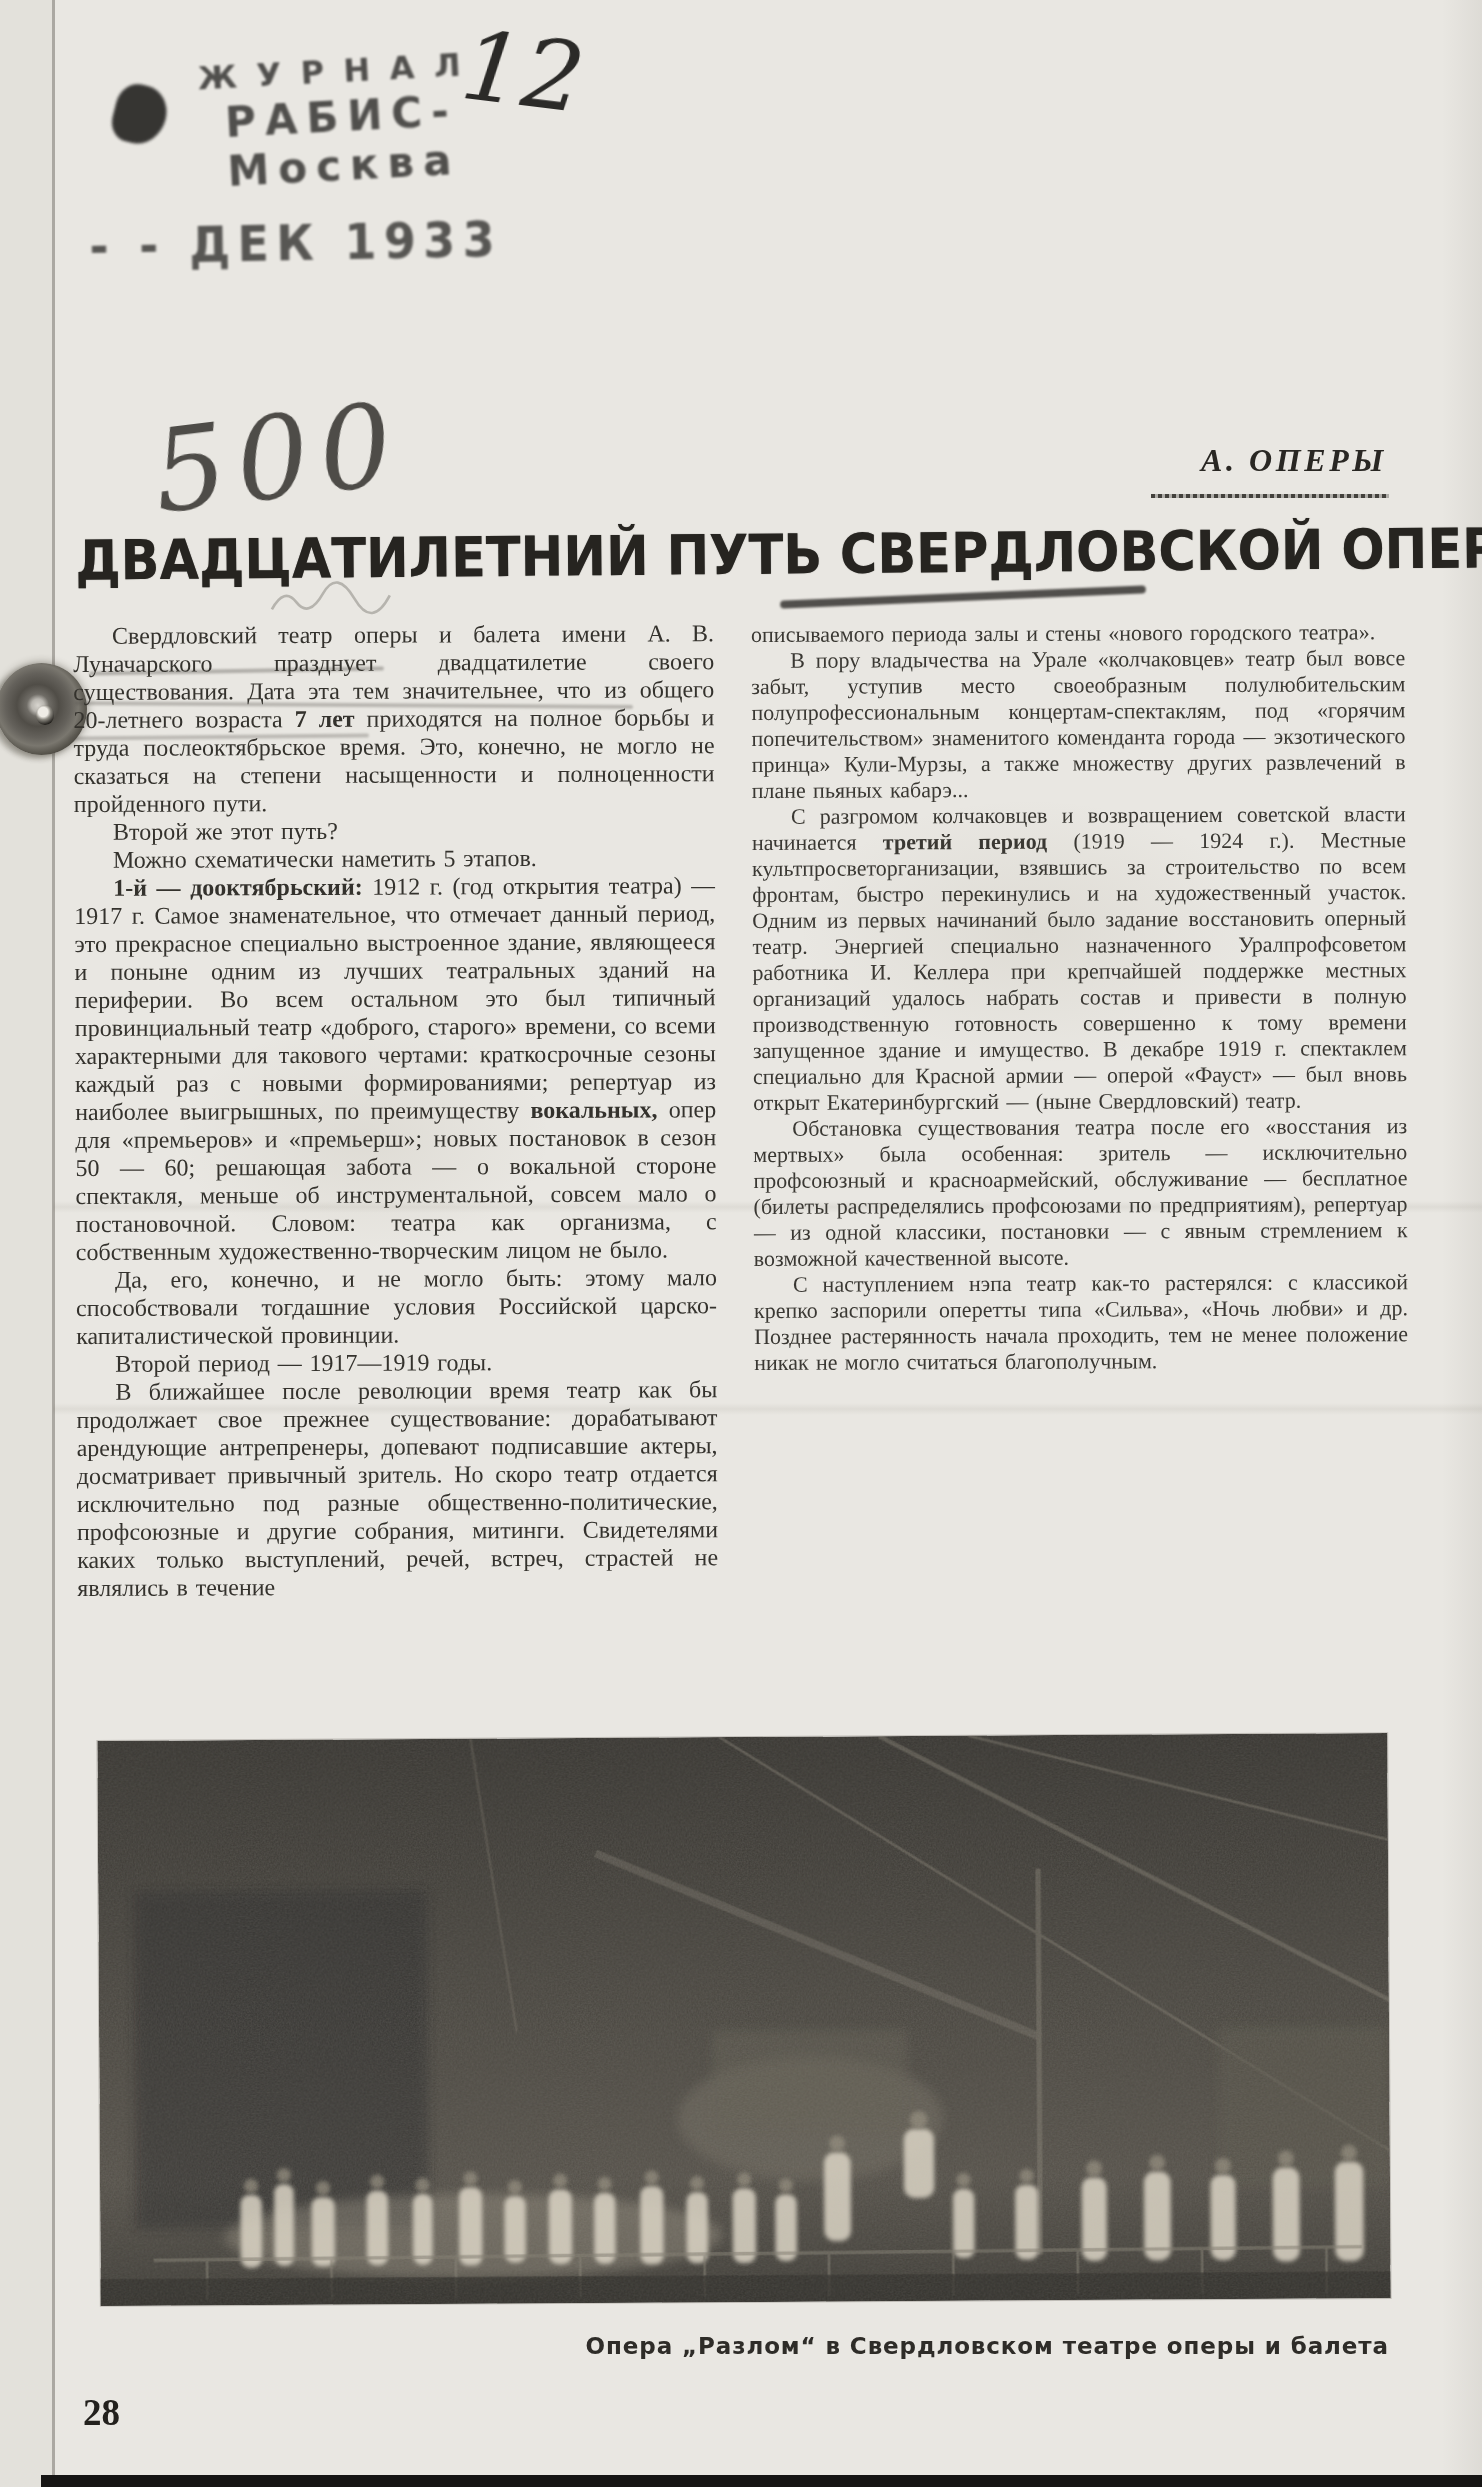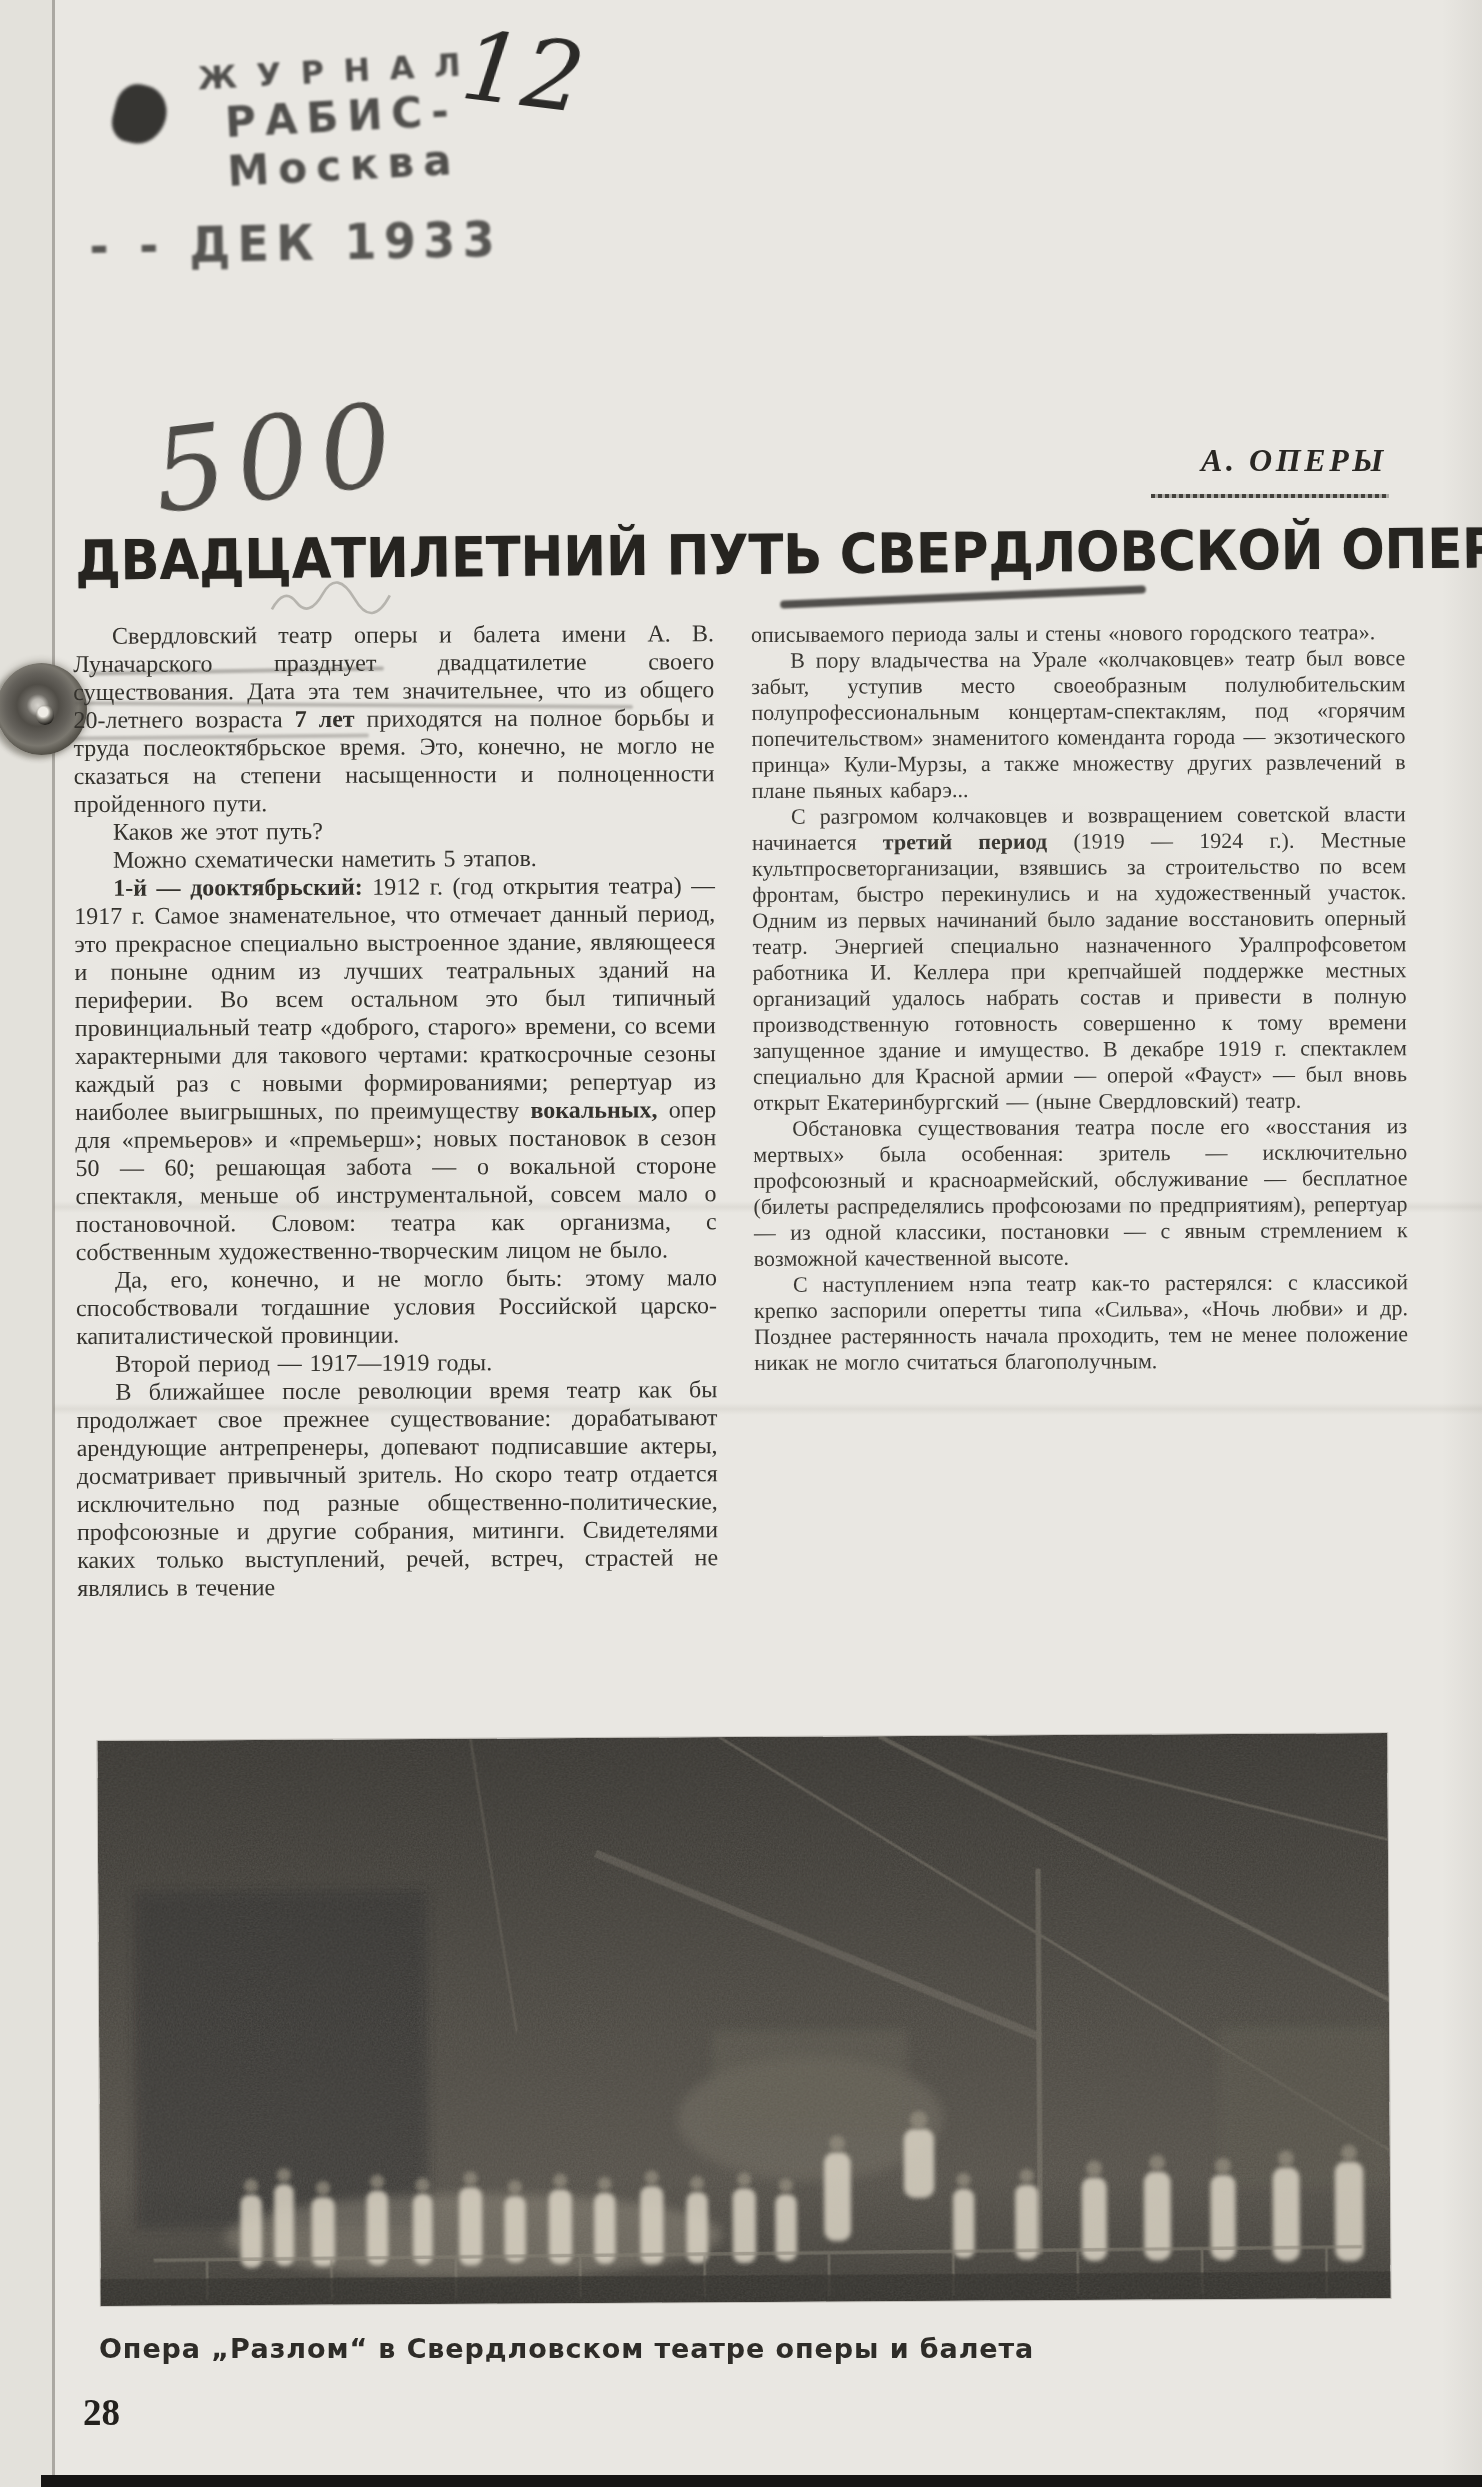--- a/index.html
+++ b/index.html
@@ -66,23 +66,23 @@
   
   .pencil{position:absolute;background:#55524c;border-radius:2.7px;filter:blur(0.9px);}
   .u1{left:89px;top:669px;width:295px;height:3.6px;opacity:.38;transform:rotate(-1deg);}
   .u2{left:75px;top:703px;width:558px;height:4.4px;opacity:.32;transform:rotate(.4deg);}
   .u3{left:69px;top:735px;width:300px;height:3.6px;opacity:.30;transform:rotate(-.6deg);}
   .scribble{position:absolute;left:266px;top:576px;opacity:.35;}
 
   
   .photo{position:absolute;left:99px;top:1737px;width:1290px;height:565px;
     transform:rotate(-.35deg);box-shadow:0 0 0 0.9px rgba(70,65,55,.25);}
-  .caption{position:absolute;left:99px;top:2333px;width:1290px;text-align:left;
+  .caption{position:absolute;left:99px;top:2333px;width:1290px;text-align:right;
     font-family:"DejaVu Sans","Liberation Sans",sans-serif;font-weight:bold;
-    font-size:27px;letter-spacing:0.9px;color:#2e2c28;}
+    font-size:23px;letter-spacing:0.9px;color:#2e2c28;}
   .page-num{position:absolute;left:83px;top:2391px;font-size:37px;font-weight:bold;
     font-family:Liberation Serif, serif;color:#23211d;}
 </style>
 </head>
 <body>
 
 <div class="left-strip"></div>
 <div class="edge-line"></div>
 <div class="right-shade"></div>
 <div class="crease" style="top:1403px"></div>
@@ -107,21 +107,21 @@
 <svg class="scribble" width="142" height="44" viewBox="0 0 160 50">
   <path d="M6 38 q14 -26 28 -8 t30 -10 t36 6 t40 -4" fill="none" stroke="#5a574f" stroke-width="3"></path>
 </svg>
 
 <div class="pencil u1"></div>
 <div class="pencil u2"></div>
 <div class="pencil u3"></div>
 
 <div class="col col-left">
     <p><span>Свердловский театр оперы и балета имени А. В. Луначарского празднует двадцатилетие своего существования. Дата эта тем значительнее, что из общего 20-летнего возраста </span><span class="bold">7 лет</span><span> приходятся на полное борьбы и труда послеоктябрьское время. Это, конечно, не могло не сказаться на степени насыщенности и полноценности пройденного пути.</span></p>
-    <p><span>Каков же этот путь?</span></p>
+    <p><span>Второй же этот путь?</span></p>
     <p><span>Можно схематически наметить 5 этапов.</span></p>
     <p><span class="bold">1-й — дооктябрьский:</span><span> 1912 г. (год открытия театра) — 1917 г. Самое знаменательное, что отмечает данный период, это прекрасное специально выстроенное здание, являющееся и поныне одним из лучших театральных зданий на периферии. Во всем остальном это был типичный провинциальный театр «доброго, старого» времени, со всеми характерными для такового чертами: краткосрочные сезоны каждый раз с новыми формированиями; репертуар из наиболее выигрышных, по преимуществу </span><span class="bold">вокальных,</span><span> опер для «премьеров» и «премьерш»; новых постановок в сезон 50 — 60; решающая забота — о вокальной стороне спектакля, меньше об инструментальной, совсем мало о постановочной. Словом: театра как организма, с собственным художественно-творческим лицом не было.</span></p>
     <p><span>Да, его, конечно, и не могло быть: этому мало способствовали тогдашние условия Российской царско-капиталистической провинции.</span></p>
     <p><span>Второй период — 1917—1919 годы.</span></p>
     <p><span>В ближайшее после революции время театр как бы продолжает свое прежнее существование: дорабатывают арендующие антрепренеры, допевают подписавшие актеры, досматривает привычный зритель. Но скоро театр отдается исключительно под разные общественно-политические, профсоюзные и другие собрания, митинги. Свидетелями каких только выступлений, речей, встреч, страстей не являлись в течение</span></p>
   </div>
 <div class="col col-right">
     <p class="noindent"><span>описываемого периода залы и стены «нового городского театра».</span></p>
     <p><span>В пору владычества на Урале «колчаковцев» театр был вовсе забыт, уступив место своеобразным полулюбительским полупрофессиональным концертам-спектаклям, под «горячим попечительством» знаменитого коменданта города — экзотического принца» Кули-Мурзы, а также множеству других развлечений в плане пьяных кабарэ...</span></p>
     <p><span>С разгромом колчаковцев и возвращением советской власти начинается </span><span class="bold">третий период</span><span> (1919 — 1924 г.). Местные культпросветорганизации, взявшись за строительство по всем фронтам, быстро перекинулись и на художественный участок. Одним из первых начинаний было задание восстановить оперный театр. Энергией специально назначенного Уралпрофсоветом работника И. Келлера при крепчайшей поддержке местных организаций удалось набрать состав и привести в полную производственную готовность совершенно к тому времени запущенное здание и имущество. В декабре 1919 г. спектаклем специально для Красной армии — оперой «Фауст» — был вновь открыт Екатеринбургский — (ныне Свердловский) театр.</span></p>

